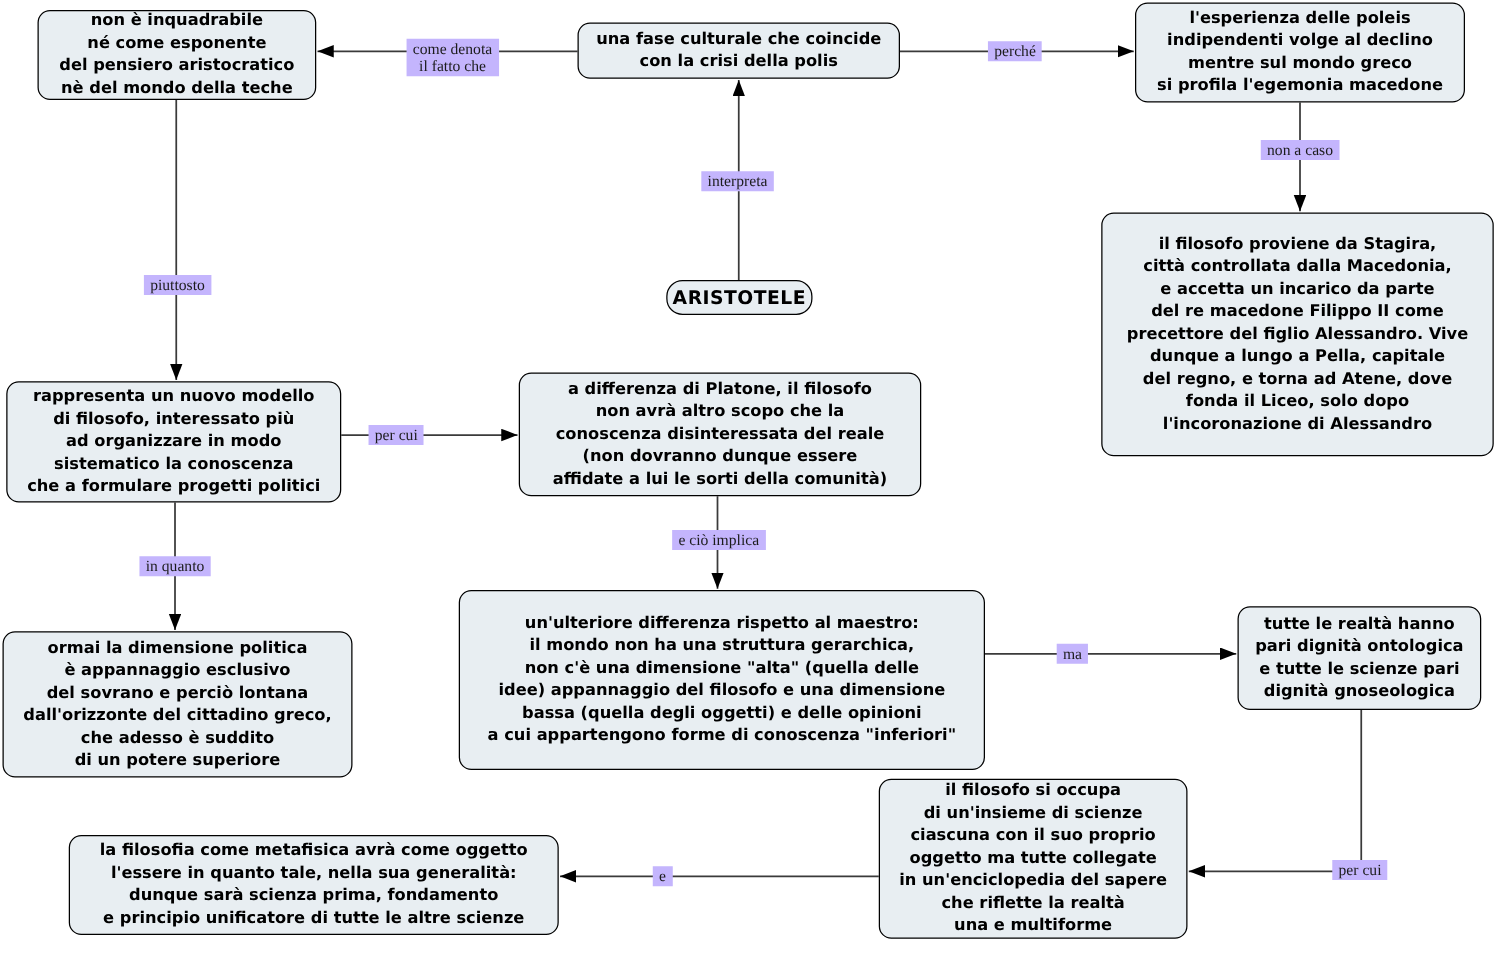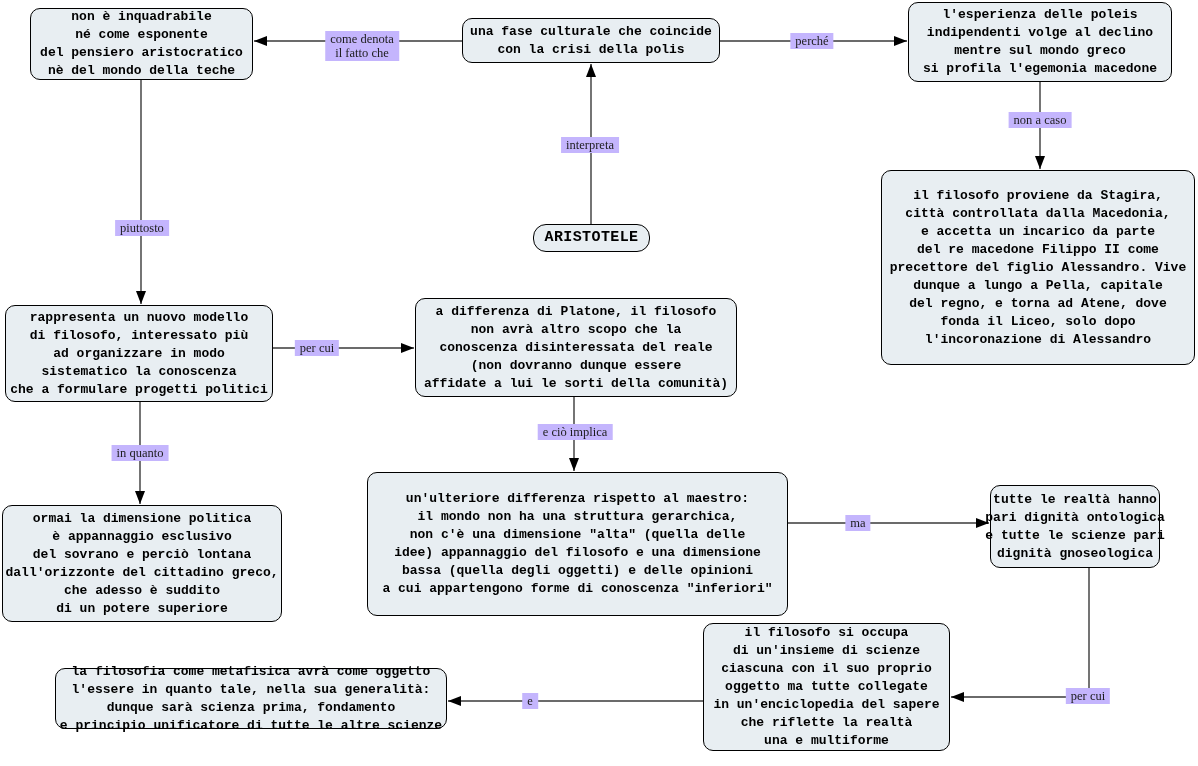--- a/index.html
+++ b/index.html
@@ -12,21 +12,20 @@
   .node{
     position:absolute;box-sizing:border-box;
     display:flex;align-items:center;justify-content:center;
     text-align:center;white-space:pre;
     background:var(--node-fill,#e8eef2);
     border:1.6px solid var(--node-border,#000);
     border-radius:10px;
     color:var(--node-text,#000);
     font-weight:bold;font-size:13px;line-height:18px;
     padding:2px 3px;
-    font-family:Liberation Mono, monospace;
   }
   .node.central{font-size:15px;letter-spacing:.4px;border-radius:13px;}
   .link-label{
     position:absolute;transform:translate(-50%,-50%);
     background:#c4b5fd;padding:1px 5px;
     font-size:12.5px;line-height:14px;color:#1c1c1c;
     text-align:center;white-space:pre;font-family:Liberation Serif, serif;
   }
 </style>
 </head>
@@ -97,34 +96,34 @@
 che adesso è suddito
 di un potere superiore</div>
 
   <div class="node" style="left:367px;top:472px;width:421px;height:144px">un'ulteriore differenza rispetto al maestro:
 il mondo non ha una struttura gerarchica,
 non c'è una dimensione "alta" (quella delle
 idee) appannaggio del filosofo e una dimensione
 bassa (quella degli oggetti) e delle opinioni
 a cui appartengono forme di conoscenza "inferiori"</div>
 
-  <div class="node" style="left:990px;top:485px;width:170px;height:83px">tutte le realtà hanno
+  <div class="node" style="left:990px;top:485px;width:195px;height:83px">tutte le realtà hanno
 pari dignità ontologica
 e tutte le scienze pari
 dignità gnoseologica</div>
 
   <div class="node" style="left:703px;top:623px;width:247px;height:128px">il filosofo si occupa
 di un'insieme di scienze
 ciascuna con il suo proprio
 oggetto ma tutte collegate
 in un'enciclopedia del sapere
 che riflette la realtà
 una e multiforme</div>
 
-  <div class="node" style="left:55px;top:668px;width:392px;height:61px">la filosofia come metafisica avrà come oggetto
+  <div class="node" style="left:55px;top:668px;width:392px;height:80px">la filosofia come metafisica avrà come oggetto
 l'essere in quanto tale, nella sua generalità:
 dunque sarà scienza prima, fondamento
 e principio unificatore di tutte le altre scienze</div>
 
   <div class="link-label" style="left:590px;top:145px">interpreta</div>
   <div class="link-label" style="left:362px;top:46px">come denota
 il fatto che</div>
   <div class="link-label" style="left:812px;top:41px">perché</div>
   <div class="link-label" style="left:1040px;top:120px">non a caso</div>
   <div class="link-label" style="left:142px;top:228px">piuttosto</div>

